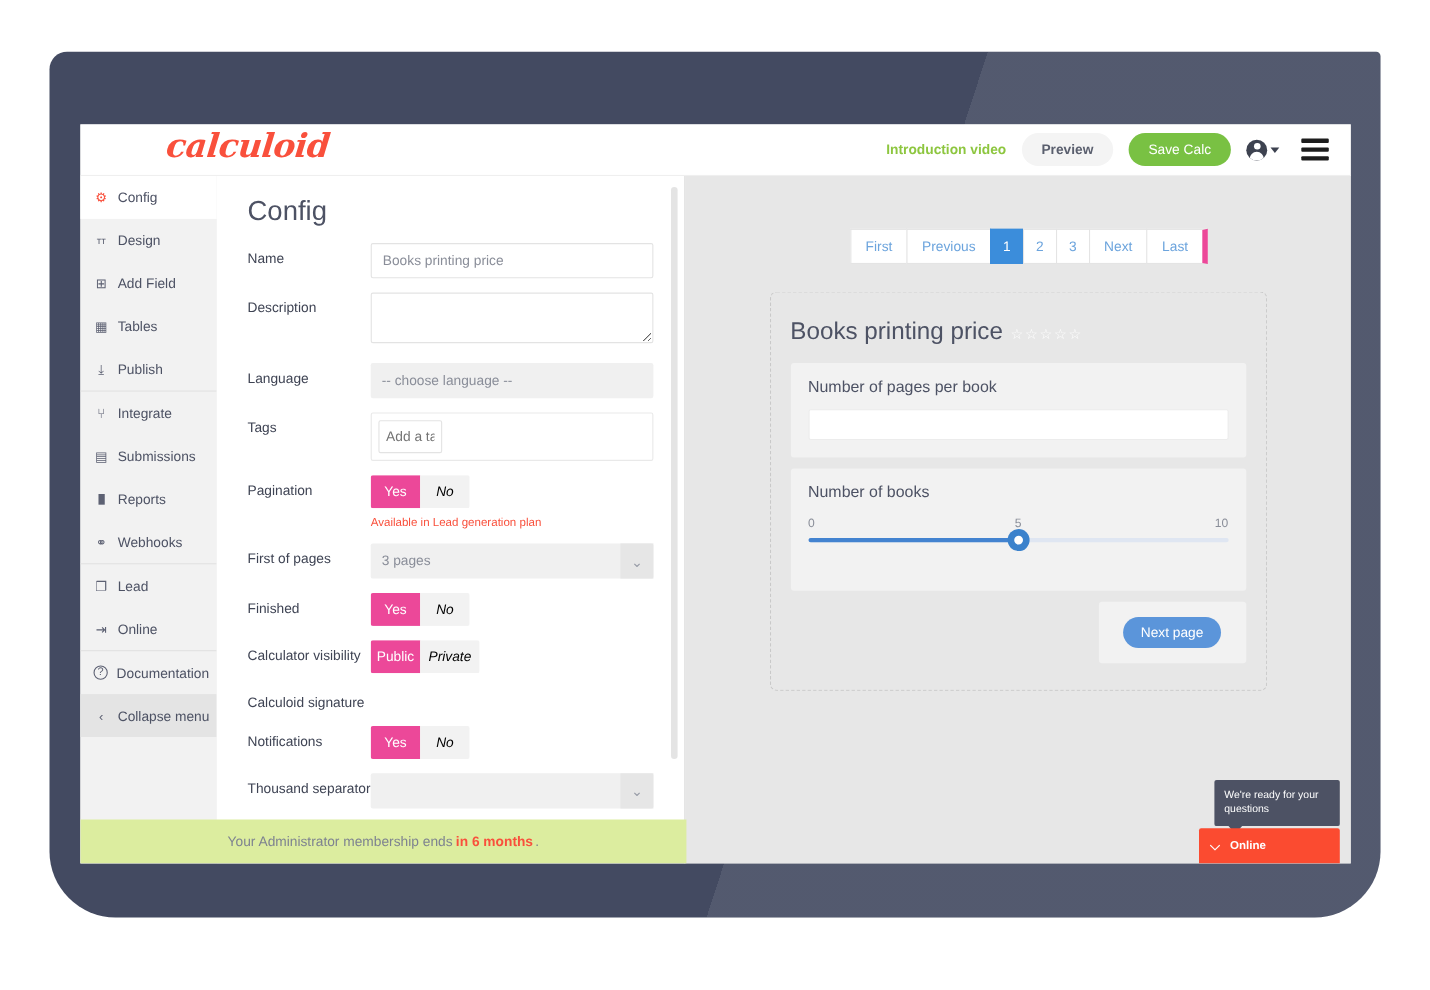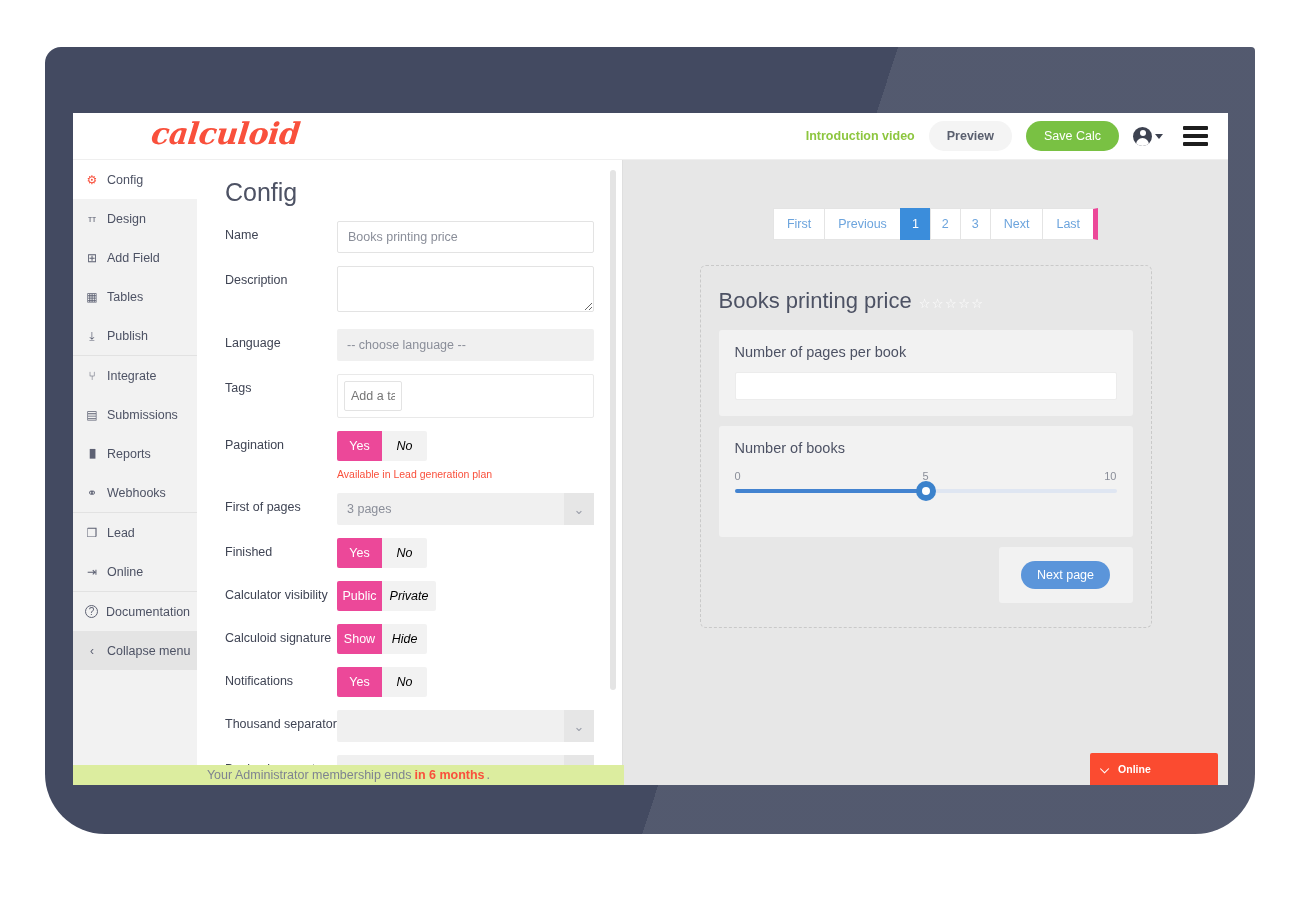--- a/index.html
+++ b/index.html
@@ -260,21 +260,21 @@
     width: 6px; height: 520px;
     background: #e4e4e4;
     border-radius: 3px;
     cursor: pointer;
   }
 
   
   .membership-bar {
     position: absolute;
     left: 0; bottom: 0;
-    width: 551px; height: 20px;
+    width: 551px; height: 40px;
     background: #dced9f;
     display: flex; align-items: center; justify-content: center;
     font-size: 12.5px;
     color: #7e8390;
     z-index: 5;
   }
   .membership-bar b { color: #f9503c; margin: 0 2px 0 3px; }
 
   
   .preview-panel {
@@ -586,26 +586,20 @@
           <div class="form-control">
             <div class="toggle-group">
               <button class="toggle-btn on">Public</button>
               <button class="toggle-btn off wide">Private</button>
             </div>
           </div>
         </div>
 
         <div class="form-row">
           <div class="form-label">Calculoid signature</div>
-          <div class="form-control">
-            <div class="toggle-group">
-              <button class="toggle-btn on">Show</button>
-              <button class="toggle-btn off">Hide</button>
-            </div>
-          </div>
         </div>
 
         <div class="form-row">
           <div class="form-label">Notifications</div>
           <div class="form-control">
             <div class="toggle-group">
               <button class="toggle-btn on">Yes</button>
               <button class="toggle-btn off">No</button>
             </div>
           </div>
@@ -670,20 +664,21 @@
               <div class="slider-knob"></div>
             </div>
           </div>
         </div>
 
         <div class="next-block">
           <button class="btn-next">Next page</button>
         </div>
       </div>
 
+      <div class="chat-tooltip">We're ready for your questions</div>
       <div class="chat-bar">
         <span class="chat-bubble-icon">⌵</span>
         <span>Online</span>
       </div>
     </div>
   </div>
 
   <div class="membership-bar">
     <span>Your Administrator membership ends</span>
     <b>in 6 months</b>

